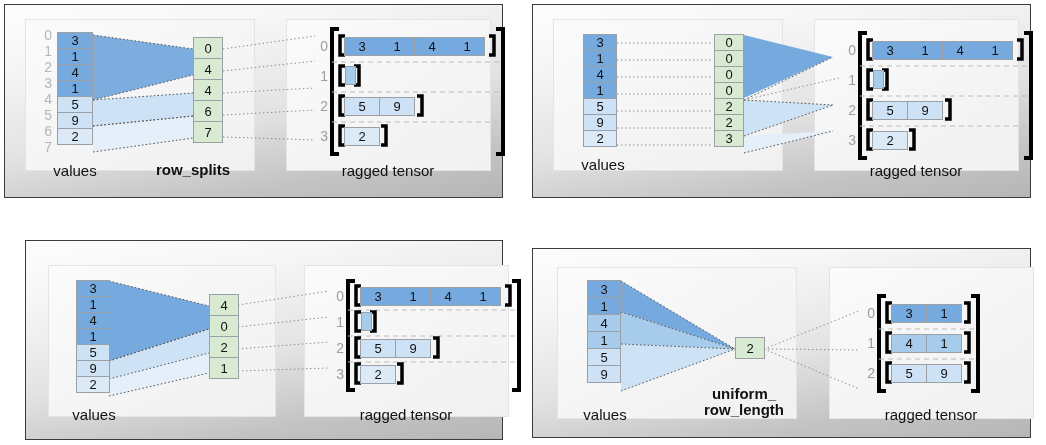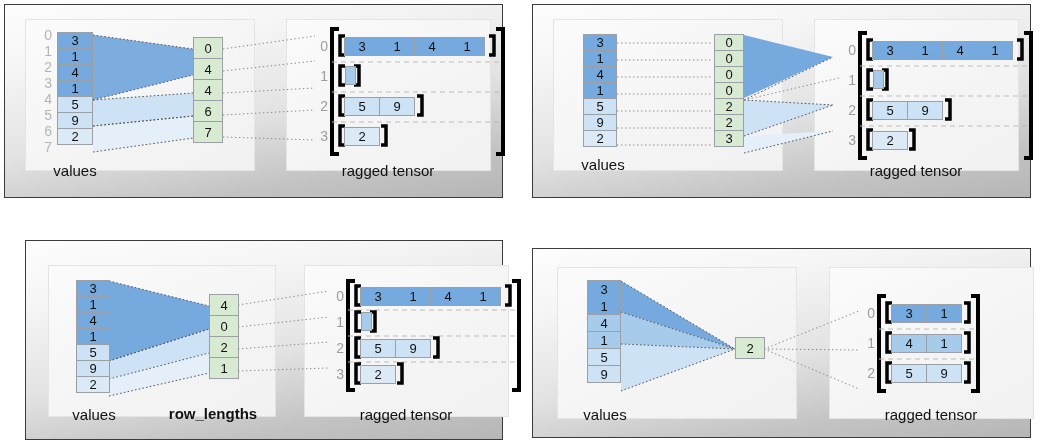--- a/index.html
+++ b/index.html
@@ -92,20 +92,21 @@
       <line x1="218" y1="44" x2="310" y2="31"></line>
       <line x1="218" y1="66" x2="310" y2="56"></line>
       <line x1="218" y1="88" x2="310" y2="83"></line>
       <line x1="218" y1="110" x2="310" y2="105"></line>
       <line x1="218" y1="132" x2="310" y2="135"></line>
     </g>
   </svg>
 
   <div class="col" style="left:52px;top:28px;width:36px;"></div>
   <div class="cap" style="left:26px;top:158px;width:88px;">values</div>
+  <div class="cap b" style="left:128px;top:157px;width:120px;">row_splits</div>
   <div class="cap" style="left:313px;top:158px;width:140px;">ragged tensor</div>
 <div class="col" style="left: 52px; top: 28px; width: 36px;">
         <div class="cell blue-d" style="width: 36px; height: 17px;">3</div>
         <div class="cell blue-d" style="width: 36px; height: 17px;">1</div>
         <div class="cell blue-d" style="width: 36px; height: 17px;">4</div>
         <div class="cell blue-d" style="width: 36px; height: 17px;">1</div>
         <div class="cell blue-l" style="width: 36px; height: 17px;">5</div>
         <div class="cell blue-l" style="width: 36px; height: 17px;">9</div>
         <div class="cell blue-xl" style="width: 36px; height: 17px;">2</div>
       </div>
@@ -287,21 +288,20 @@
     </g>
     <g stroke="#8a8a8a" stroke-width="1" stroke-dasharray="1.4 2.6" fill="none">
       <line x1="212" y1="64" x2="303" y2="50"></line>
       <line x1="212" y1="86" x2="303" y2="76"></line>
       <line x1="212" y1="108" x2="303" y2="101"></line>
       <line x1="212" y1="130" x2="303" y2="127"></line>
     </g>
   </svg>
 
   <div class="cap" style="left:24px;top:166px;width:88px;">values</div>
-  <div class="cap b" style="left:124px;top:165px;width:126px;">row_lengths</div>
   <div class="cap" style="left:310px;top:166px;width:140px;">ragged tensor</div>
 <div class="col" style="left: 50px; top: 40px; width: 34px;">
         <div class="cell blue-d" style="width: 34px; height: 17px;">3</div>
         <div class="cell blue-d" style="width: 34px; height: 17px;">1</div>
         <div class="cell blue-d" style="width: 34px; height: 17px;">4</div>
         <div class="cell blue-d" style="width: 34px; height: 17px;">1</div>
         <div class="cell blue-l" style="width: 34px; height: 17px;">5</div>
         <div class="cell blue-l" style="width: 34px; height: 17px;">9</div>
         <div class="cell blue-xl" style="width: 34px; height: 17px;">2</div>
       </div>
@@ -373,20 +373,24 @@
       <line x1="88" y1="142" x2="202" y2="100"></line>
     </g>
     <g stroke="#8a8a8a" stroke-width="1" stroke-dasharray="1.4 2.6" fill="none">
       <line x1="231" y1="100" x2="326" y2="62"></line>
       <line x1="231" y1="100" x2="326" y2="101"></line>
       <line x1="231" y1="100" x2="326" y2="140"></line>
     </g>
   </svg>
 
   <div class="cap" style="left:28px;top:158px;width:88px;">values</div>
+  <div class="cap b" style="left:146px;top:137px;width:130px;">
+    <span>uniform_</span><br>
+    <span>row_length</span>
+  </div>
   <div class="cap" style="left:328px;top:158px;width:140px;">ragged tensor</div>
 <div class="col" style="left: 54px; top: 32px; width: 34px;">
         <div class="cell blue-d" style="width: 34px; height: 18px;">3</div>
         <div class="cell blue-d" style="width: 34px; height: 18px;">1</div>
         <div class="cell blue-m" style="width: 34px; height: 18px;">4</div>
         <div class="cell blue-m" style="width: 34px; height: 18px;">1</div>
         <div class="cell blue-l" style="width: 34px; height: 18px;">5</div>
         <div class="cell blue-l" style="width: 34px; height: 18px;">9</div>
       </div>
       <div class="col" style="left: 202px; top: 89px; width: 30px;">

